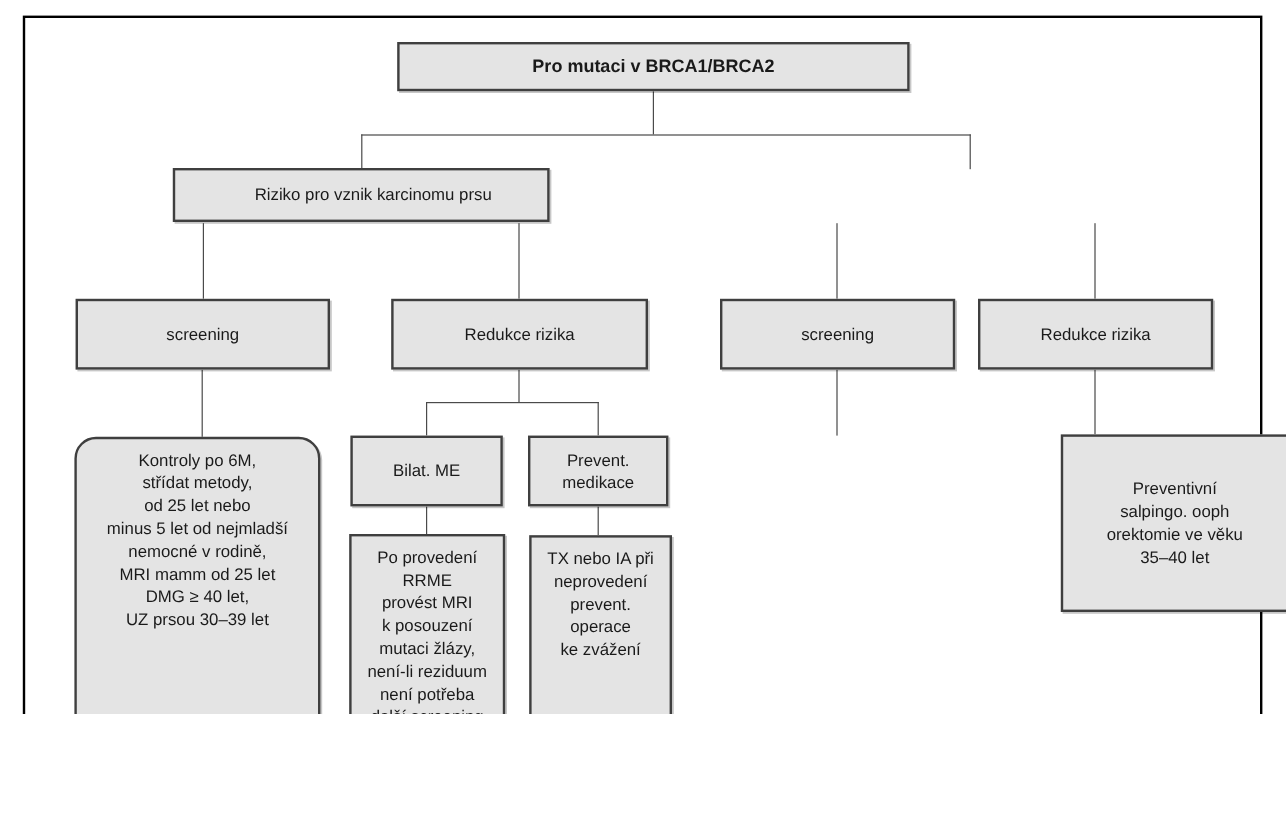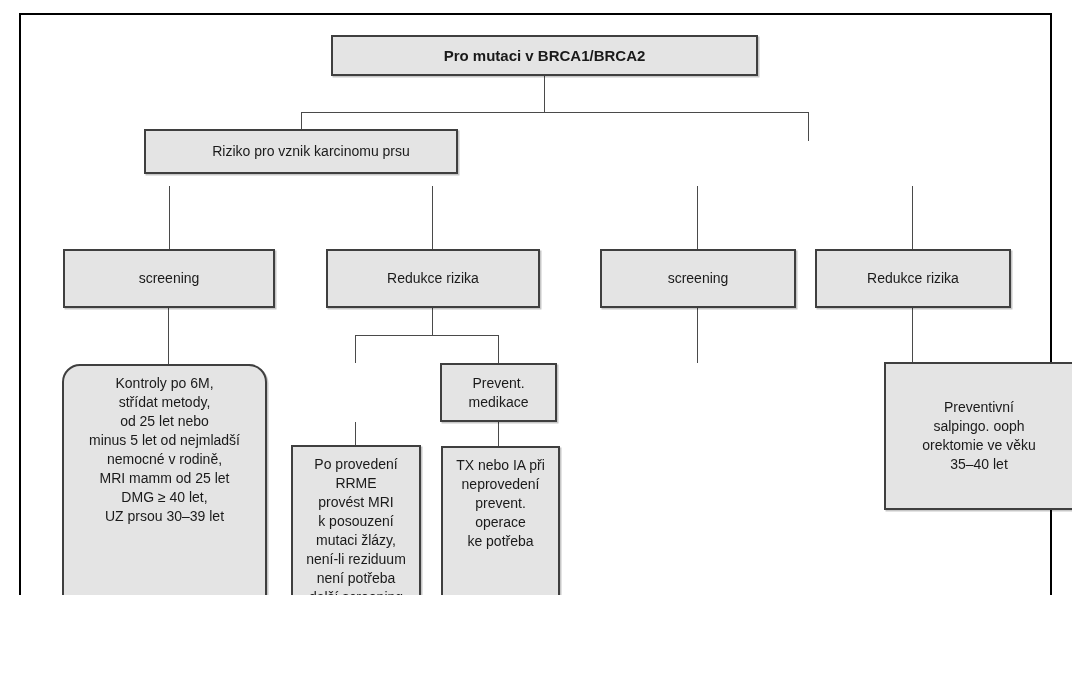--- a/index.html
+++ b/index.html
@@ -80,58 +80,59 @@
   <div class="vline" style="left:355px;top:335px;height:28px;"></div>
   <div class="vline" style="left:498px;top:335px;height:28px;"></div>
   <div class="vline" style="left:697px;top:308px;height:55px;"></div>
   <div class="vline" style="left:912px;top:308px;height:54px;"></div>
 
   <div class="vline" style="left:355px;top:422px;height:23px;"></div>
   <div class="vline" style="left:498px;top:422px;height:24px;"></div>
 
   <div class="node title" style="left:331px;top:35px;width:427px;height:41px;">Pro mutaci v BRCA1/BRCA2</div>
 
-  <div class="node" style="left:144px;top:129px;width:314px;height:45px;padding-left:24px;">Riziko pro vznik karcinomu prsu</div>
+  <div class="node" style="left:144px;top:140px;width:314px;height:45px;padding-left:24px;">Riziko pro vznik karcinomu prsu</div>
 
 
   <div class="node" style="left:63px;top:249px;width:212px;height:59px;">screening</div>
 
   <div class="node" style="left:326px;top:249px;width:214px;height:59px;">Redukce rizika</div>
 
   <div class="node" style="left:600px;top:249px;width:196px;height:59px;">screening</div>
 
   <div class="node" style="left:815px;top:249px;width:196px;height:59px;">Redukce rizika</div>
 
   <div class="node top-align" style="left:62px;top:364px;width:205px;height:282px;border-radius:18px;">Kontroly po 6M,
 střídat metody,
 od 25 let nebo
 minus 5 let od nejmladší
 nemocné v rodině,
 MRI mamm od 25 let
 DMG ≥ 40 let,
 UZ prsou 30–39 let</div>
 
+  <div class="node" style="left:292px;top:363px;width:127px;height:59px;">Bilat. ME</div>
 
   <div class="node" style="left:440px;top:363px;width:117px;height:59px;">Prevent.
 medikace</div>
 
   <div class="node top-align" style="left:291px;top:445px;width:130px;height:203px;">Po provedení
 RRME
 provést MRI
 k posouzení
 mutaci žlázy,
 není-li reziduum
 není potřeba
 další screening</div>
 
   <div class="node top-align" style="left:441px;top:446px;width:119px;height:197px;">TX nebo IA při
 neprovedení
 prevent.
 operace
-ke potřeba</div>
+ke zvážení</div>
 
 
   <div class="node" style="left:848px;top:362px;width:190px;height:148px;margin-left:36px;">Preventivní
 salpingo. ooph
 orektomie ve věku
 35–40 let</div>
 
 </div>
 
 </body></html>

